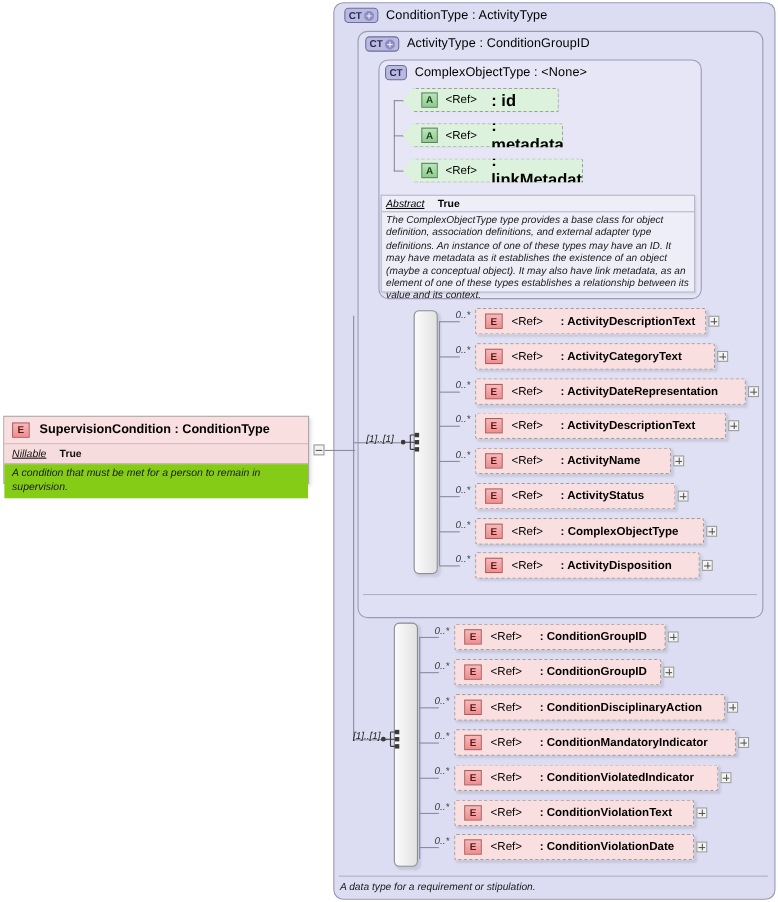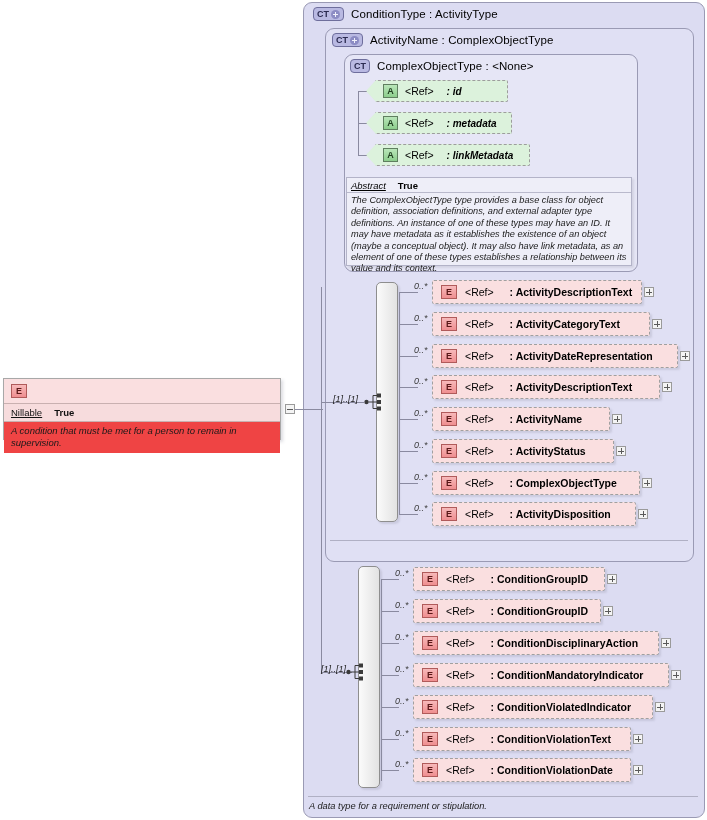--- a/index.html
+++ b/index.html
@@ -102,21 +102,21 @@
     font-size: 9px;
     font-weight: bold;
     color: #1e3c1e;
     display: flex;
     align-items: center;
     justify-content: center;
     box-sizing: border-box;
     flex: 0 0 auto;
   }
   .attr-row .ref { margin-left: 7px; font-size: 10.5px; }
-  .attr-row .nm  { margin-left: 13px; font-size: 10px; font-weight: bold; font-style: italic; }
+  .attr-row .nm  { margin-left: 13px; font-size: 15px; font-weight: bold; }
 
   
   .elem-row {
     position: absolute;
     height: 24px;
     box-sizing: border-box;
     border: 1px dashed #a0a0a0;
     background: #fadfe0;
     border-radius: 2px;
     box-shadow: 2px 2px 2px rgba(120,120,140,0.2);
@@ -214,35 +214,36 @@
   .root-prop {
     height: 17px;
     display: flex;
     align-items: center;
     padding-left: 7px;
     border-bottom: 1px solid #c9b0b0;
     background: #f7dcdd;
   }
   .root-prop .k {
     font-size: 9.5px;
+    font-style: italic;
     text-decoration: underline;
     color: #111;
   }
   .root-prop .v {
     margin-left: 12px;
     font-size: 9.5px;
     font-weight: bold;
     color: #111;
   }
   .root-doc {
     padding: 3px 6px 4px 7px;
     font-size: 9.5px;
     font-style: italic;
     color: #1a1a1a;
-    background: #ef4444;
+    background: #84cc16;
     line-height: 1.25;
   }
 
   
   .absblock {
     position: absolute;
     box-sizing: border-box;
     border: 1px solid #b3b3c8;
     background: #eeeef8;
     box-shadow: 2px 2px 2px rgba(120,120,140,0.18);
@@ -295,21 +296,21 @@
 
   <div class="panel-title" style="left:313px; top:6px;">
     <span class="ct-badge">CT<span class="plus"></span></span>
     <span class="ttext">ConditionType : ActivityType</span>
   </div>
 
   <div class="panel p2" style="left:325px; top:28px; width:369px; height:534px;"></div>
 
   <div class="panel-title" style="left:332px; top:32px;">
     <span class="ct-badge">CT<span class="plus"></span></span>
-    <span class="ttext">ActivityName : ComplexObjectType</span>
+    <span class="ttext">ActivityType : ConditionGroupID</span>
   </div>
 
   <div class="panel p3" style="left:344px; top:54px; width:294px; height:218px;"></div>
 
   <div class="panel-title" style="left:350px; top:58px;">
     <span class="ct-badge">CT</span>
     <span class="ttext">ComplexObjectType : &lt;None&gt;</span>
   </div>
 
   <div class="ln v" style="left:358px; top:91px; height:65px;"></div>
@@ -519,20 +520,21 @@
     <span class="nm">: ConditionViolationDate</span>
   </div>
   <div class="exp-box" style="left:633px; top:765px;"></div>
 
   <div class="panel-doc-rule" style="left:308px; top:796px; width:390px;"></div>
   <div class="panel-doc" style="left:309px; top:801px;">A data type for a requirement or stipulation.</div>
 
   <div class="root-box" style="left:3px; top:378px; width:278px; height:62px;">
     <div class="root-head">
       <span class="e-badge">E</span>
+      <span class="title">SupervisionCondition : ConditionType</span>
     </div>
     <div class="root-prop">
       <span class="k">Nillable</span>
       <span class="v">True</span>
     </div>
     <div class="root-doc">A condition that must be met for a person to remain in supervision.</div>
   </div>
 
   <div class="exp-box minus" style="left:285px; top:404px;"></div>
   <div class="ln h" style="left:295px; top:409px; width:28px;"></div>

